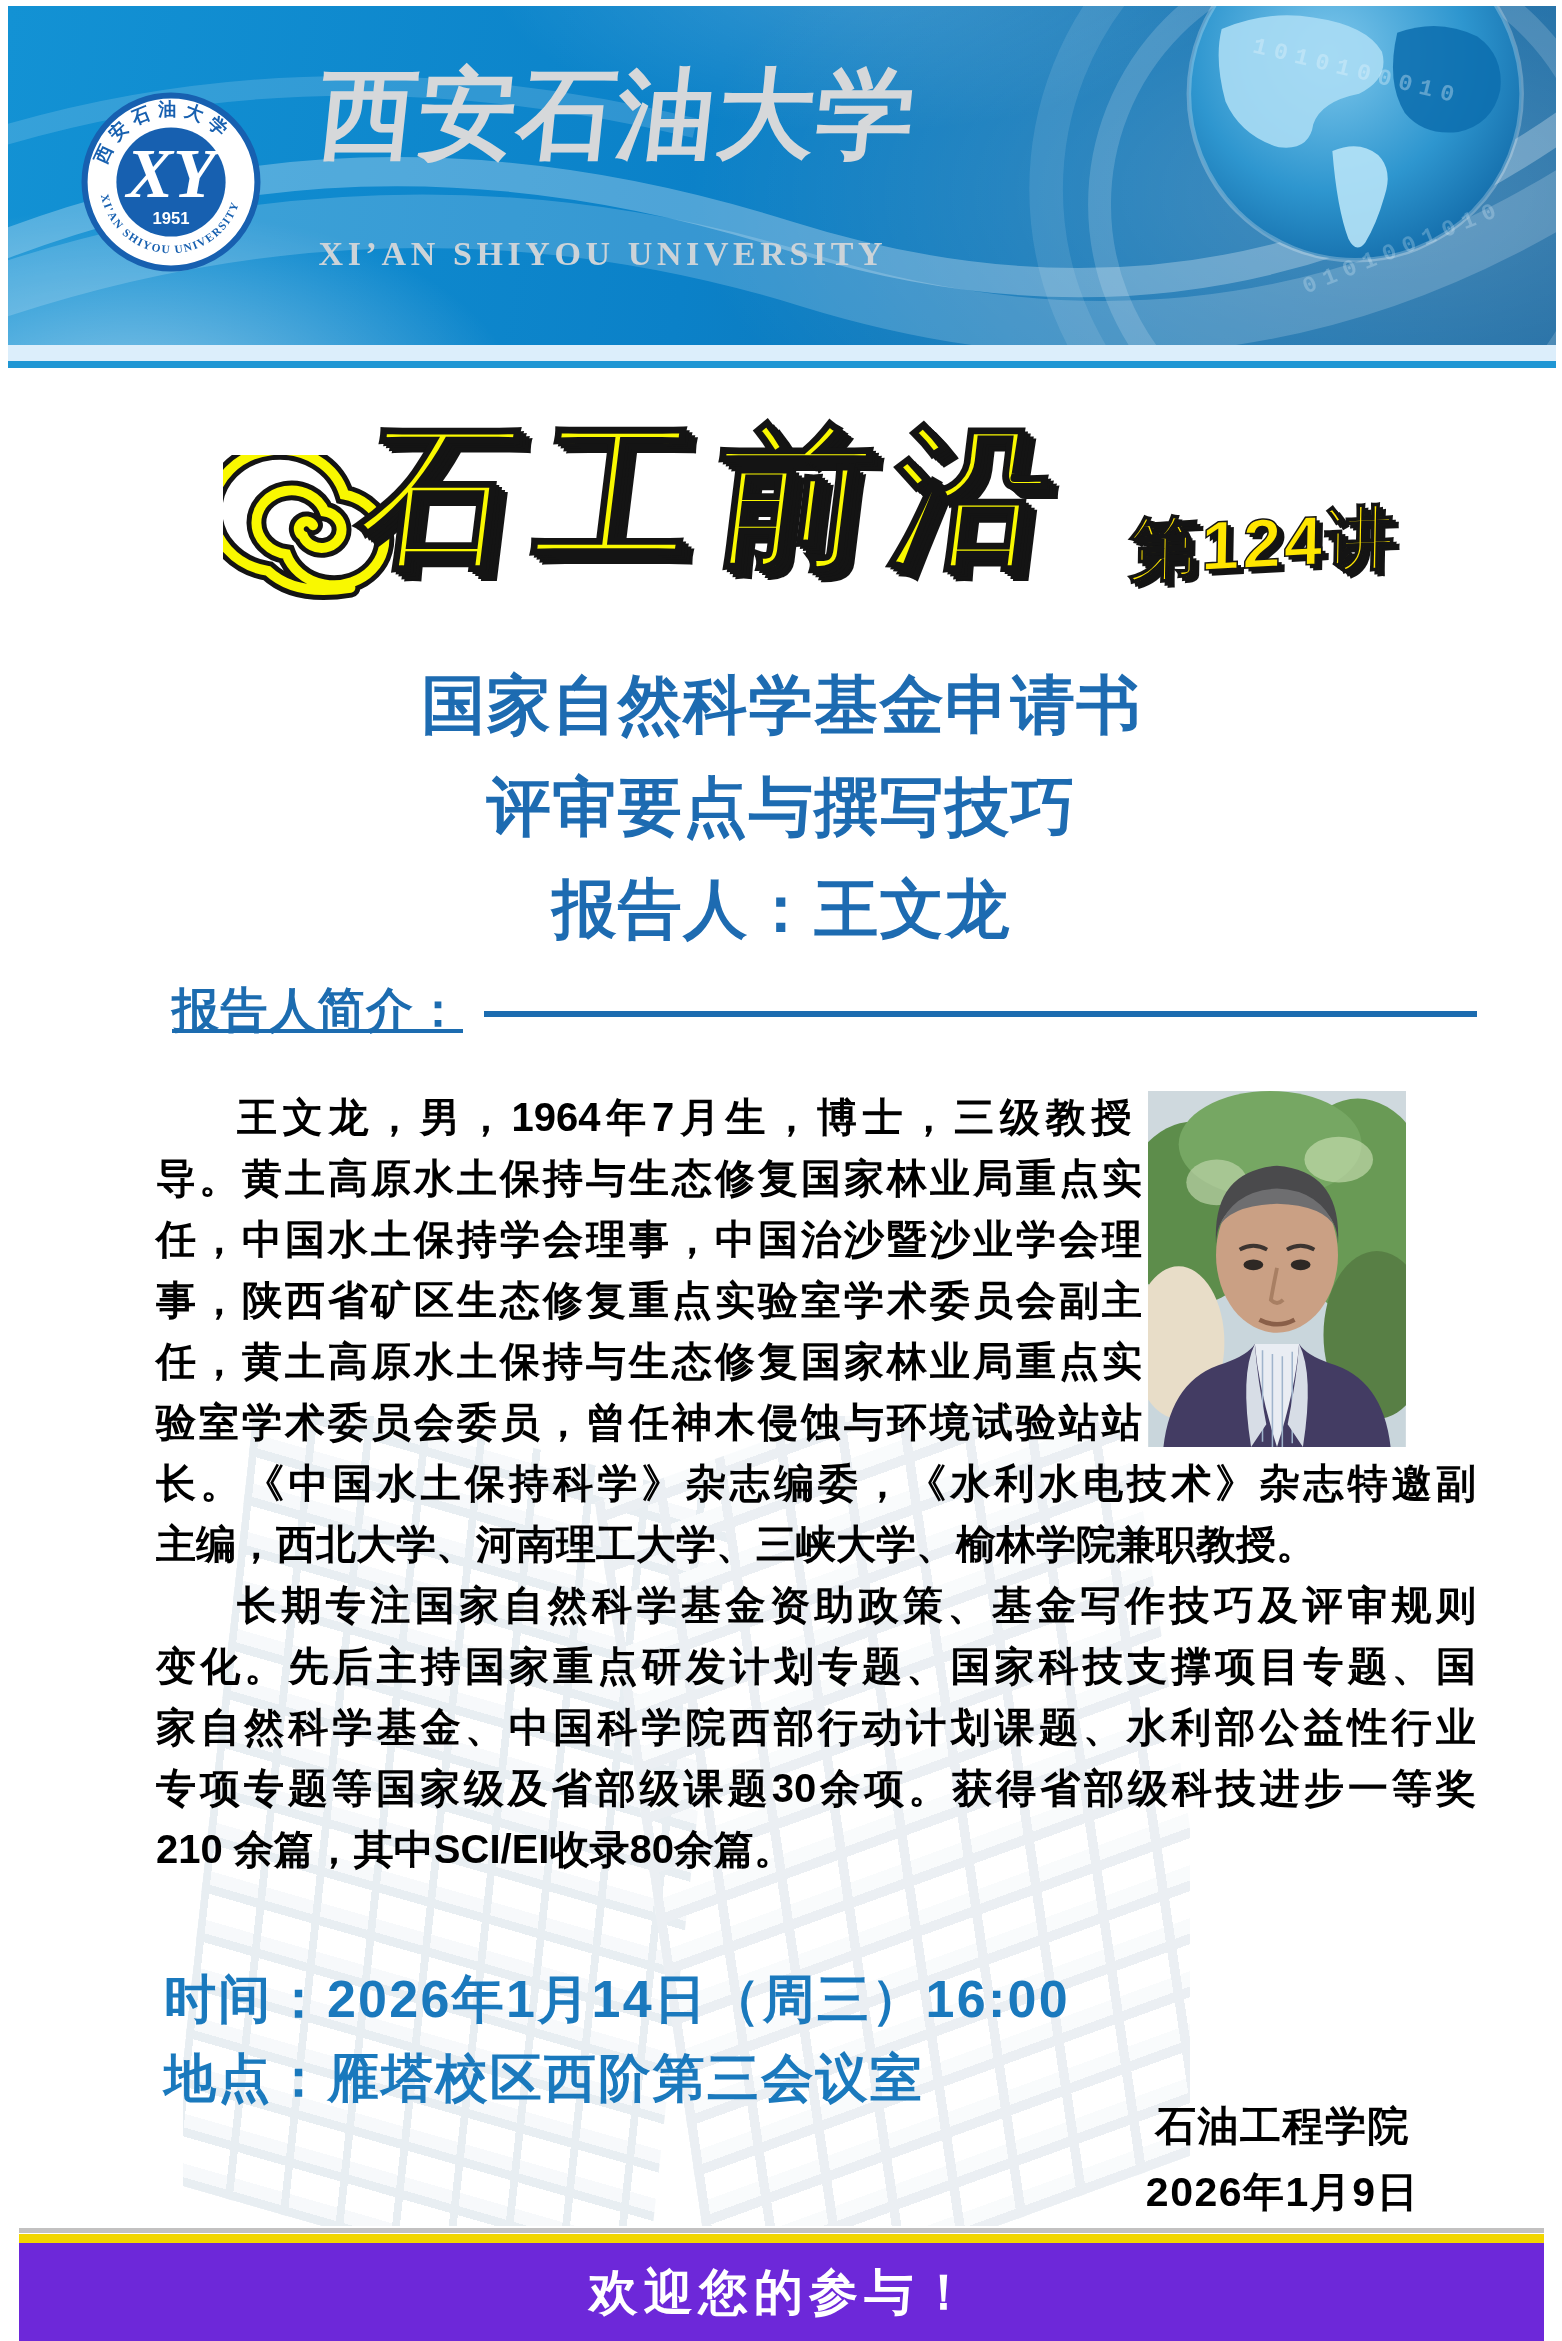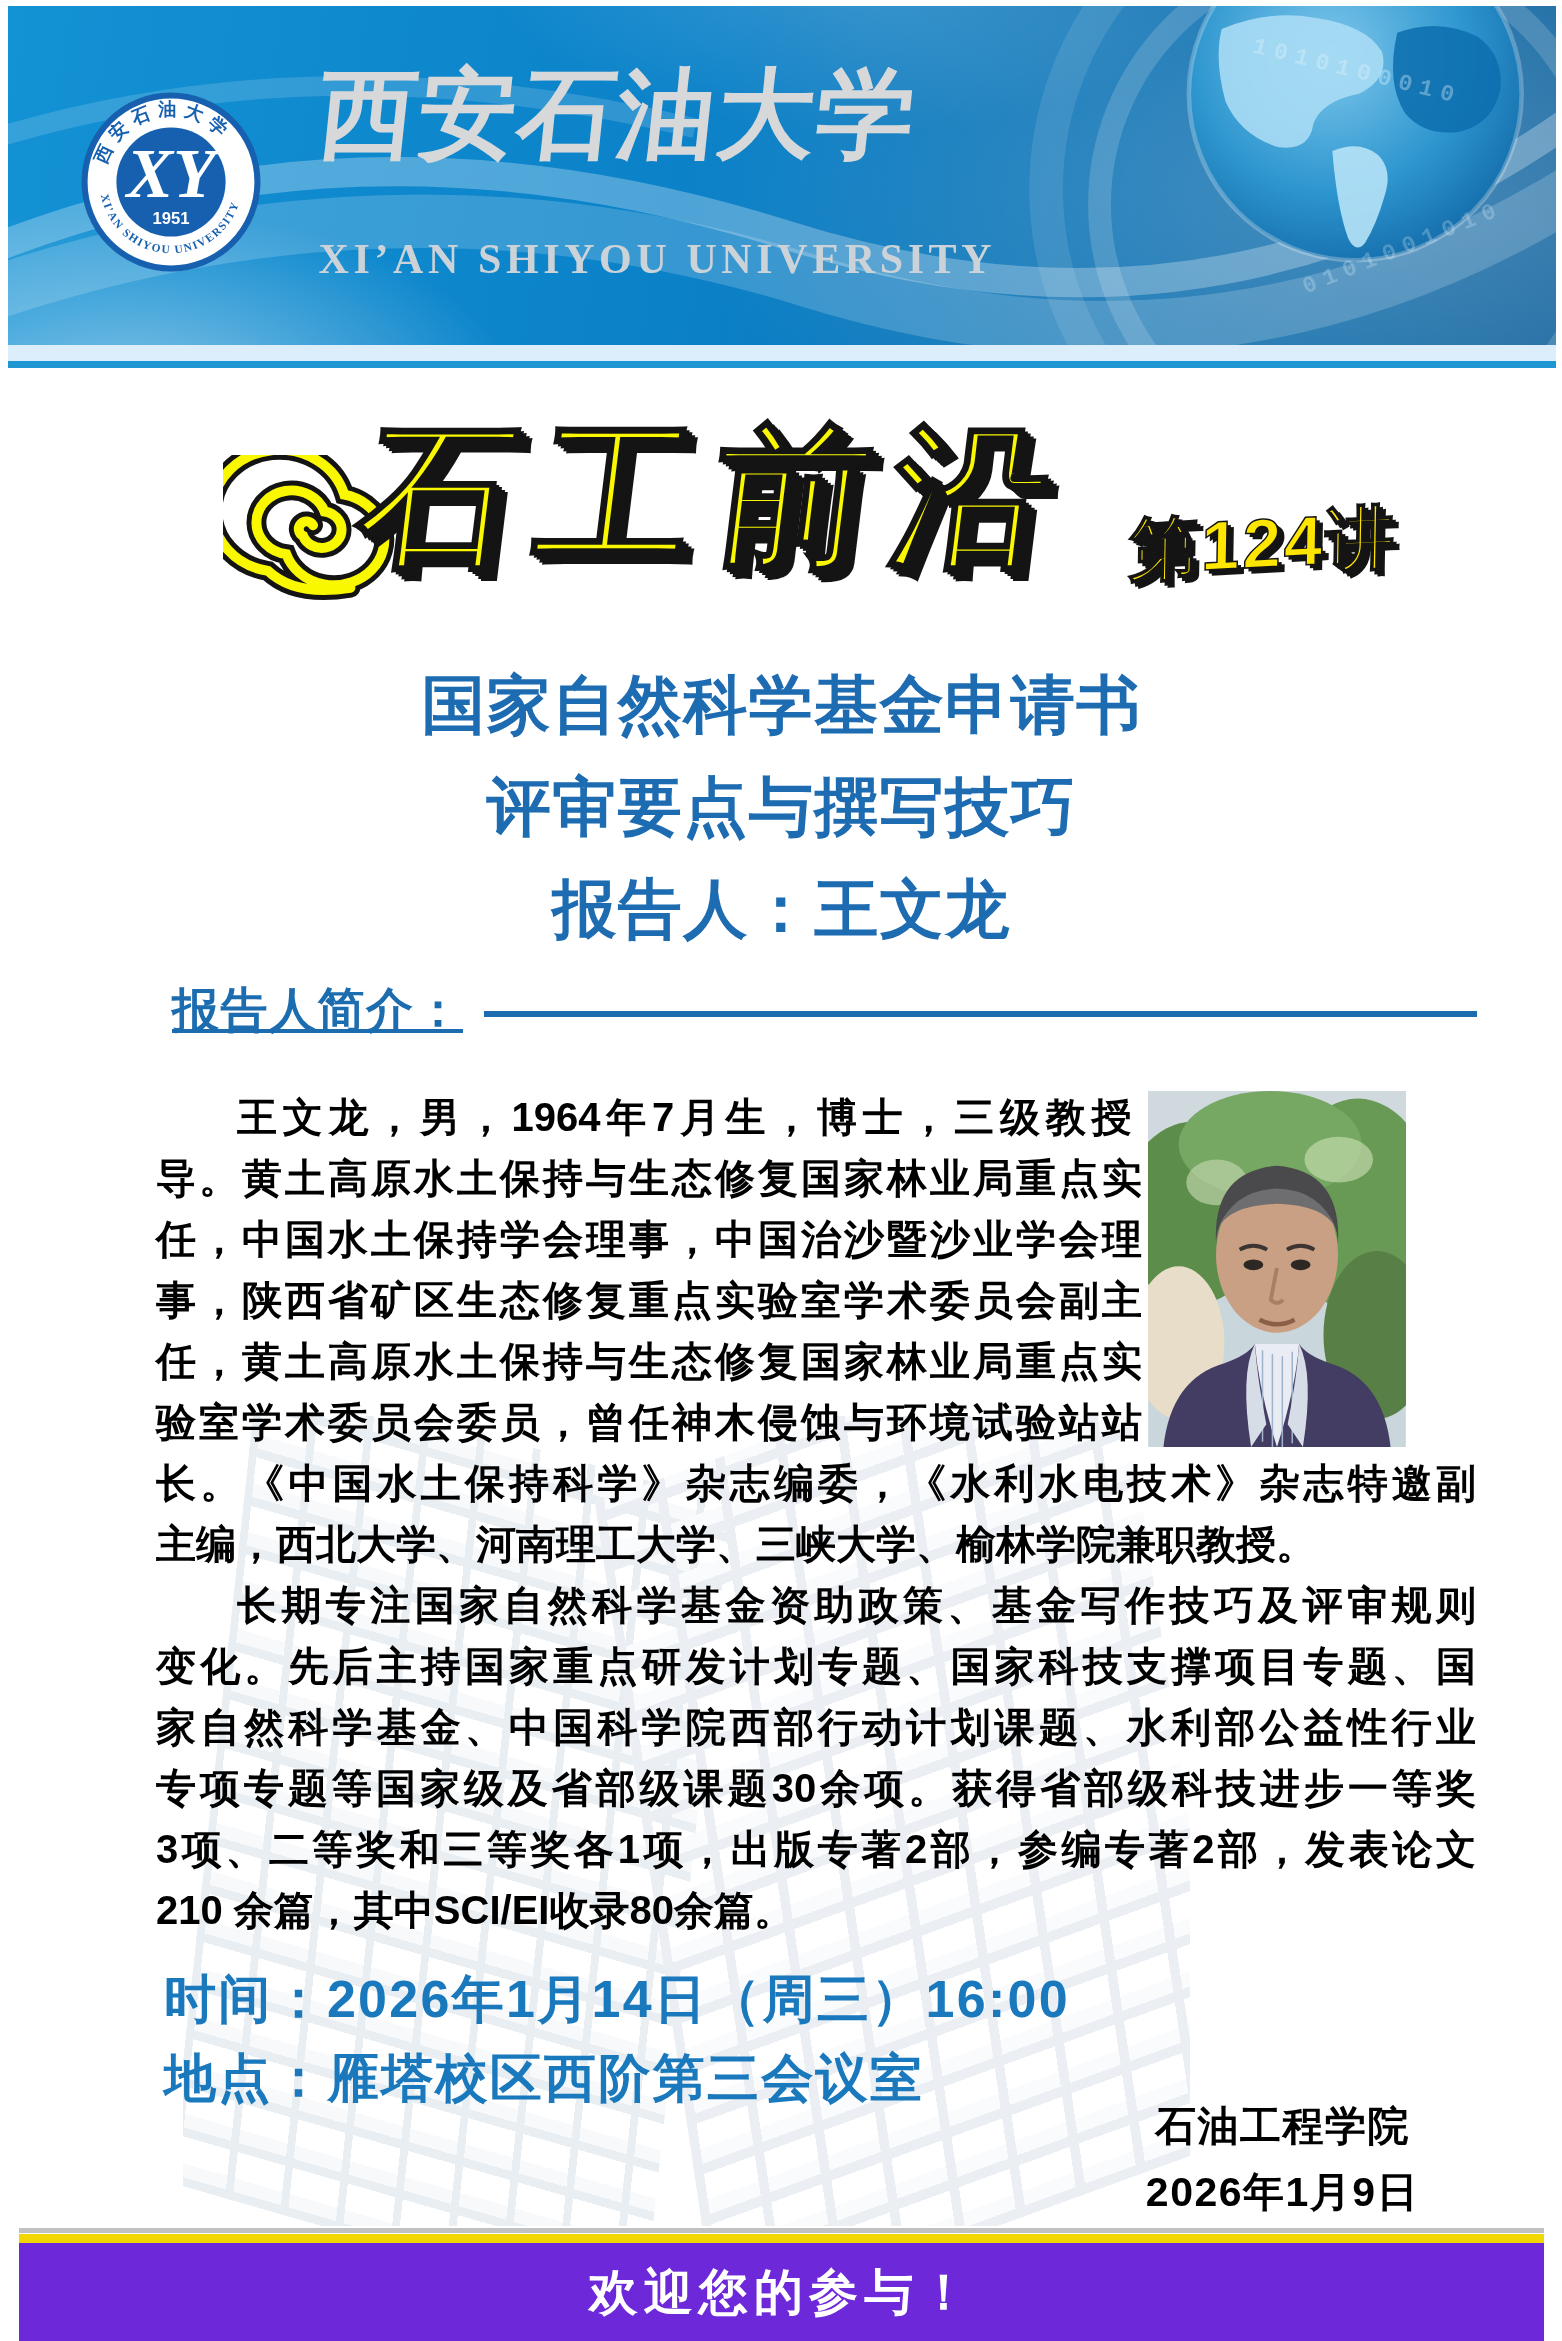--- a/index.html
+++ b/index.html
@@ -14,21 +14,21 @@
       radial-gradient(ellipse 534px 229px at 55% -10%, rgba(255,255,255,.18), rgba(255,255,255,0) 70%),
       linear-gradient(100deg,#1392d4 0%,#0b81c8 45%,#13649e 100%);}
   .header-swirls{position:absolute;left:0;top:0;width:100%;height:100%;}
   .binary{position:absolute;color:#e8f6fd;opacity:.35;font-family:"Liberation Mono",monospace;
           font-weight:bold;letter-spacing:7.6px;font-size:23px;}
   .binary.b1{right:92px;top:53px;transform:rotate(14deg);}
   .binary.b2{right:46px;top:229px;transform:rotate(-22deg);opacity:.25;}
   .logo{position:absolute;left:72px;top:85px;width:182px;height:182px;}
   .uni-zh{position:absolute;left:311px;top:44px;font-size:98px;font-weight:700;color:#d6d8da;
           letter-spacing:1.5px;transform:skewX(-6deg);font-family:"Liberation Serif",serif;}
-  .uni-en{position:absolute;left:311px;top:229px;font-size:42px;font-weight:bold;color:#ccd3d8;
+  .uni-en{position:absolute;left:311px;top:229px;font-size:34px;font-weight:bold;color:#ccd3d8;
           letter-spacing:4.6px;font-family:"Liberation Serif",serif;}
   .stripe-light{position:absolute;left:7.6px;top:345px;width:1548px;height:16px;background:#dceefb;}
   .stripe-mid{position:absolute;left:7.6px;top:361px;width:1548px;height:6.9px;background:#1f96d4;}
 
   
   .spiral{position:absolute;left:223px;top:455px;width:177px;height:177px;z-index:2;}
   .series-title{position:absolute;left:360px;top:412px;z-index:2;font-size:156px;line-height:168px;
       font-weight:900;color:#f9f800;letter-spacing:21.4px;transform:skewX(-7deg);
       -webkit-text-stroke:1.9px #141414;
       text-shadow:3.8px 3.1px 0 #141414,6.9px 5.3px 0 #141414,10px 7.6px 0 #141414,13px 10px 0 #141414;}
@@ -195,21 +195,20 @@
     <div class="line narrow just">任，中国水土保持学会理事，中国治沙暨沙业学会理</div>
     <div class="line narrow just">事，陕西省矿区生态修复重点实验室学术委员会副主</div>
     <div class="line narrow just">任，黄土高原水土保持与生态修复国家林业局重点实</div>
     <div class="line narrow just">验室学术委员会委员，曾任神木侵蚀与环境试验站站</div>
     <div class="line just">长。《中国水土保持科学》杂志编委，《水利水电技术》杂志特邀副</div>
     <div class="line">主编，西北大学、河南理工大学、三峡大学、榆林学院兼职教授。</div>
     <div class="line indent just">长期专注国家自然科学基金资助政策、基金写作技巧及评审规则</div>
     <div class="line just">变化。先后主持国家重点研发计划专题、国家科技支撑项目专题、国</div>
     <div class="line just">家自然科学基金、中国科学院西部行动计划课题、水利部公益性行业</div>
     <div class="line just">专项专题等国家级及省部级课题30余项。获得省部级科技进步一等奖</div>
-    <div class="line just">3项、二等奖和三等奖各1项，出版专著2部，参编专著2部，发表论文</div>
     <div class="line">210 余篇，其中SCI/EI收录80余篇。</div>
   </div>
 
   <div class="details">
     <div>时间：2026年1月14日（周三）16:00</div>
     <div>地点：雁塔校区西阶第三会议室</div>
   </div>
 
   <div class="signature">
     <div>石油工程学院</div>

